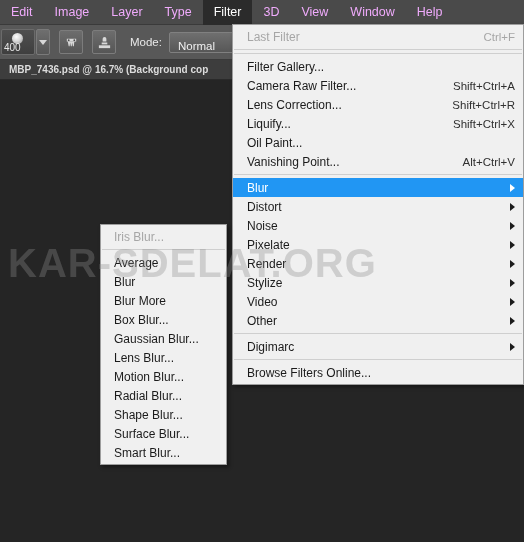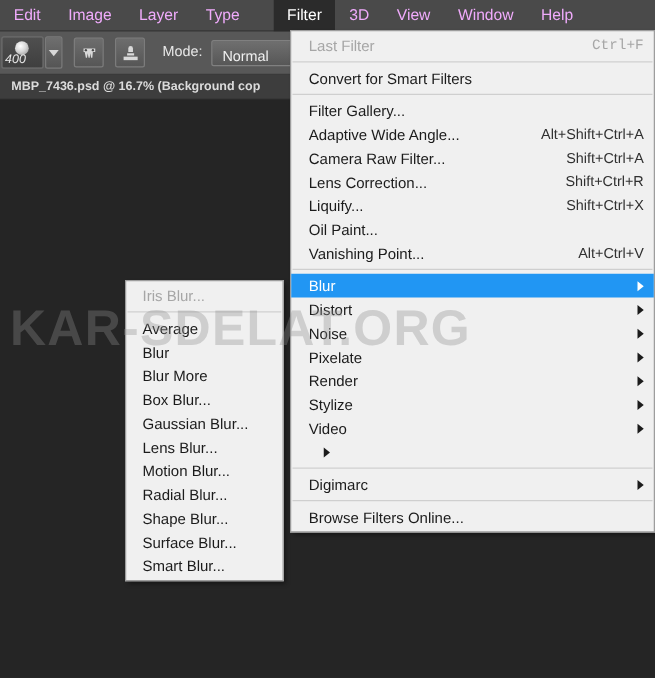--- a/index.html
+++ b/index.html
@@ -18,34 +18,34 @@
   .menubar {
     position:absolute; left:0; top:0; width:524px; height:25px;
     background:#4a4a4a;
     display:flex; align-items:center;
     border-bottom:1px solid #3a3a3a;
   }
   .menubar-item {
     color:#f0abfc; font-size:12.5px; line-height:25px;
     padding:0 11px; height:25px; white-space:nowrap; cursor:default;
   }
-  .menubar-item.active { background:#2b2b2b; color:#ffffff;margin-left:16px; }
+  .menubar-item.active { background:#2b2b2b; color:#ffffff; }
 
   
   .optionsbar {
     position:absolute; left:0; top:25px; width:524px; height:35px;
     background:#585858;
     border-bottom:1px solid #3a3a3a;
     display:flex; align-items:center;
   }
   .opt-brushpreview {
     width:34px; height:26px; margin-left:1px;
     background:linear-gradient(#4f4f4f,#3f3f3f);
     border:1px solid #6b6b6b; border-radius:2px;
-    position:relative; overflow:hidden;font-style:italic;
+    position:relative; overflow:hidden;
   }
   .opt-brushdot {
     position:absolute; left:10px; top:3px; width:11px; height:11px;
     border-radius:50%;
     background:radial-gradient(circle at 40% 35%,#ffffff 0%,#d8d8d8 45%,#8a8a8a 100%);
   }
   .opt-brushsize {
     position:absolute; left:2px; bottom:1px; color:#e8e8e8; font-size:10px;
   }
   .opt-caret-btn {
@@ -113,21 +113,21 @@
   }
   .menu-row {
     height:19px; display:flex; align-items:center;
     padding:0 8px 0 14px; font-size:12px; color:#1b1b1b;
     white-space:nowrap; position:relative;
   }
   .menu-row.disabled { color:#a6a6a6;align-items:center; }
   .menu-row.selected { background:#2196f3; color:#ffffff; }
   .menu-row .lbl { flex:1 1 auto; }
   .menu-row .accel { color:#303030; font-size:11.5px; padding-left:20px; }
-  .menu-row.disabled .accel { color:#a6a6a6;font-family:Liberation Mono, monospace; }
+  .menu-row.disabled .accel { color:#a6a6a6; }
   .menu-sep { height:1px; background:#cfcfcf; margin:3px 1px; }
   .sub-arrow {
     width:0;height:0;margin-left:12px;
     border-top:4px solid transparent;border-bottom:4px solid transparent;
     border-left:5px solid #1b1b1b;
   }
   .menu-row.selected .sub-arrow { border-left-color:#ffffff; }
 
   
   #filter-menu { left:232px; top:24px; width:292px; }
@@ -193,30 +193,23 @@
         <div class="menubar-item">Help</div>
       </div>
   </div>
 
   <div class="menu" id="filter-menu">
       <div class="menu-row disabled">
         <span class="lbl">Last Filter</span>
         <span class="accel">Ctrl+F</span>
       </div>
       <div class="menu-sep"></div>
-      <div class="menu-row">
-        <span class="lbl">Convert for Smart Filters</span>
-      </div>
       <div class="menu-sep"></div>
       <div class="menu-row">
         <span class="lbl">Filter Gallery...</span>
-      </div>
-      <div class="menu-row">
-        <span class="lbl">Adaptive Wide Angle...</span>
-        <span class="accel">Alt+Shift+Ctrl+A</span>
       </div>
       <div class="menu-row">
         <span class="lbl">Camera Raw Filter...</span>
         <span class="accel">Shift+Ctrl+A</span>
       </div>
       <div class="menu-row">
         <span class="lbl">Lens Correction...</span>
         <span class="accel">Shift+Ctrl+R</span>
       </div>
       <div class="menu-row">
@@ -253,20 +246,21 @@
       </div>
       <div class="menu-row">
         <span class="lbl">Stylize</span>
         <span class="sub-arrow"></span>
       </div>
       <div class="menu-row">
         <span class="lbl">Video</span>
         <span class="sub-arrow"></span>
       </div>
       <div class="menu-row">
+        <span class="lbl">Other</span>
         <span class="sub-arrow"></span>
       </div>
       <div class="menu-sep"></div>
       <div class="menu-row">
         <span class="lbl">Digimarc</span>
         <span class="sub-arrow"></span>
       </div>
       <div class="menu-sep"></div>
       <div class="menu-row">
         <span class="lbl">Browse Filters Online...</span>

